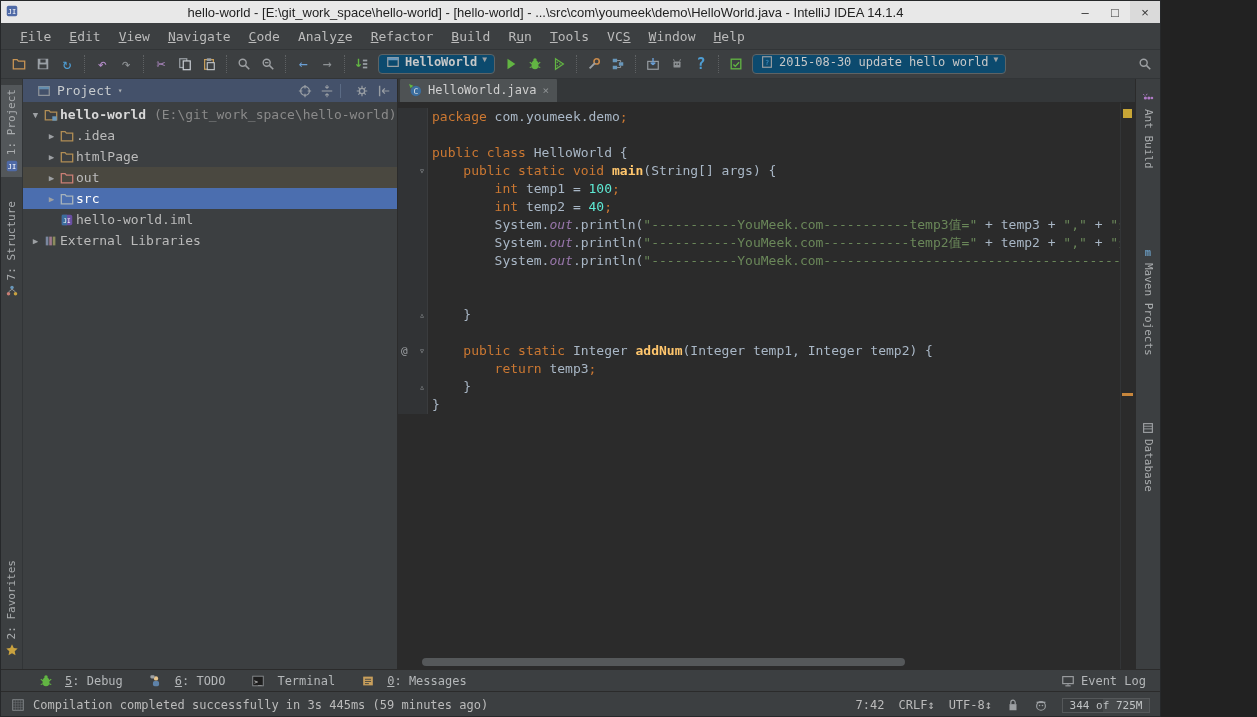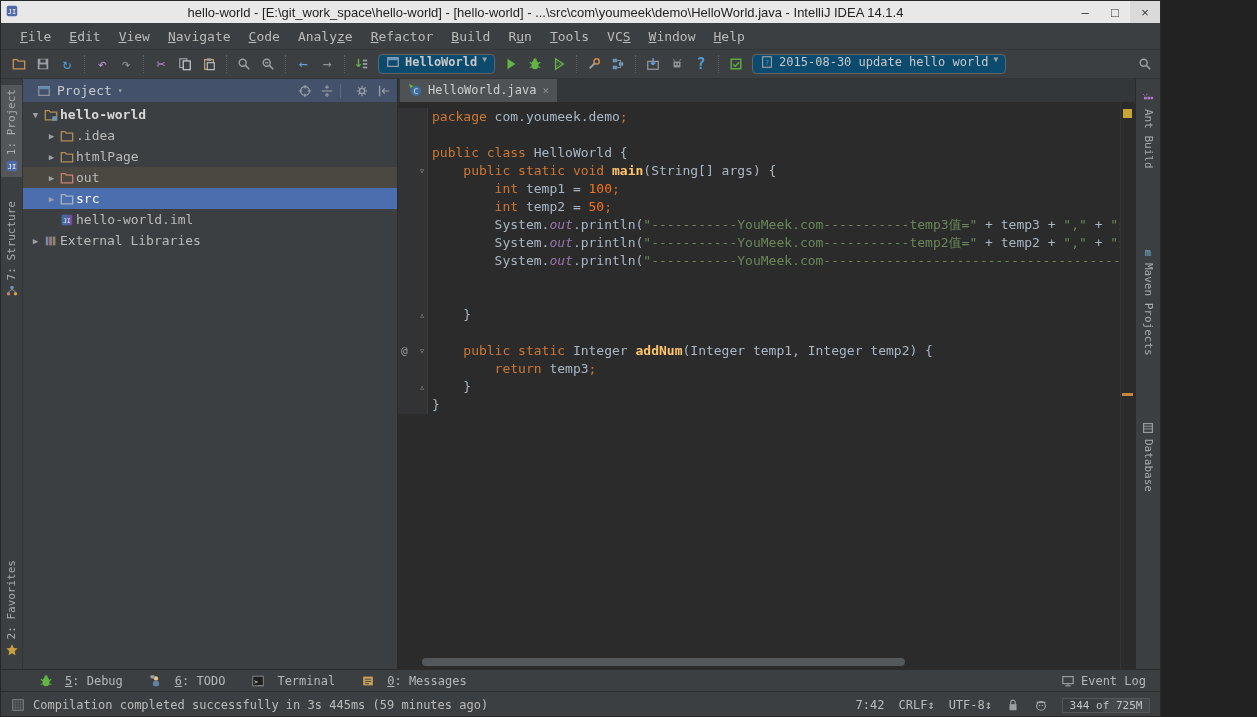--- a/index.html
+++ b/index.html
@@ -67,21 +67,21 @@
   .gut{width:30px;flex:0 0 auto;background:#313335;border-right:1px solid #3A3C3E;position:relative;color:#606366;}
   .gut .at{position:absolute;left:3px;top:0;font-size:11px;color:#9DA0A3;}
   .gut .fold{position:absolute;right:2px;top:0;font-size:10px;color:#8A8E91;}
   .ctext{padding-left:4px;}
   .codeline.cur .ctext-bg{position:absolute;left:31px;right:0;top:0;bottom:0;background:#323232;}
   .ctext,.gut{position:relative;z-index:1;}
   .tk-k{color:#CC7832;}
   .tk-p{color:#A9B7C6;}
   .tk-d{color:#FFC66D;font-weight:bold;}
   .tk-c{color:#FFC66D;font-style:italic;font-weight:bold;}
-  .tk-n{color:#f97316;}
+  .tk-n{color:#5eead4;}
   .tk-s{color:#6A8759;}
   .tk-f{color:#9876AA;font-style:italic;}
   .tk-h{color:#A9B7C6;background:#4E5238;}
   .vscroll{position:absolute;right:0;top:24px;width:15px;bottom:0;background:#2B2B2B;border-left:1px solid #333537;}
   .mark-yellow{position:absolute;right:3px;top:6px;width:9px;height:9px;background:#C8A636;}
   .mark-orange{position:absolute;right:2px;top:290px;width:11px;height:3px;background:#C7863C;}
   .hscroll{position:absolute;left:24px;bottom:3px;width:483px;height:8px;background:#55585A;border-radius:4px;}
   
   .bottombar{position:absolute;left:0;top:668px;width:100%;height:22px;background:#3C3F41;
              border-top:1px solid #2B2B2B;display:flex;align-items:center;font-size:12px;padding-left:38px;}
@@ -361,21 +361,21 @@
             <svg width="14" height="14" viewBox="0 0 16 16">
               <line x1="3" y1="2" x2="3" y2="14" stroke="#A7ABAE" stroke-width="1.6"></line>
               <path d="M14 8H6M6 8l3-3M6 8l3 3" stroke="#A7ABAE" stroke-width="1.4" fill="none"></path>
             </svg>
           </span>
       </div>
       <div class="tree" id="tree">
           <div class="trow " style="padding-left: 6px;"><span class="exp">▼</span><span class="tic"><svg width="14" height="14" viewBox="0 0 16 16">
                 <path d="M1.5 13.5V3h4.3l1.5 1.8h7.2v8.7z" fill="none" stroke="#B08D55" stroke-width="1.5"></path>
                 <rect x="9.5" y="9.5" width="5" height="5" fill="#6897BB"></rect>
-              </svg></span><span class="boldlbl">hello-world</span></div>
+              </svg></span><span class="boldlbl">hello-world</span><span class="sfx"> (E:\git_work_space\hello-world)</span></div>
           <div class="trow " style="padding-left: 22px;"><span class="exp">▶</span><span class="tic"><svg width="14" height="14" viewBox="0 0 16 16">
                 <path d="M1.5 13.5V3h4.3l1.5 1.8h7.2v8.7z" fill="none" stroke="#B08D55" stroke-width="1.5"></path>
               </svg></span><span class="lbl">.idea</span></div>
           <div class="trow " style="padding-left: 22px;"><span class="exp">▶</span><span class="tic"><svg width="14" height="14" viewBox="0 0 16 16">
                 <path d="M1.5 13.5V3h4.3l1.5 1.8h7.2v8.7z" fill="none" stroke="#B08D55" stroke-width="1.5"></path>
               </svg></span><span class="lbl">htmlPage</span></div>
           <div class="trow excluded" style="padding-left: 22px;"><span class="exp">▶</span><span class="tic"><svg width="14" height="14" viewBox="0 0 16 16">
                 <path d="M1.5 13.5V3h4.3l1.5 1.8h7.2v8.7z" fill="none" stroke="#C97E74" stroke-width="1.5"></path>
               </svg></span><span class="lbl">out</span></div>
           <div class="trow selected" style="padding-left: 22px;"><span class="exp">▶</span><span class="tic"><svg width="14" height="14" viewBox="0 0 16 16">
@@ -407,21 +407,21 @@
           <span>HelloWorld.java</span>
           <span class="x">×</span>
         </div>
       </div>
       <div class="codewrap" id="code" style="padding-top: 5px;">
           <div class="codeline"><div class="gut"></div><div class="ctext"><span class="tk-k">package</span><span class="tk-p"> com.youmeek.demo</span><span class="tk-k">;</span></div></div>
           <div class="codeline"><div class="gut"></div><div class="ctext"></div></div>
           <div class="codeline"><div class="gut"></div><div class="ctext"><span class="tk-k">public class</span><span class="tk-p"> HelloWorld {</span></div></div>
           <div class="codeline"><div class="gut"><span class="fold">▿</span></div><div class="ctext"><span class="tk-k">    public static void </span><span class="tk-d">main</span><span class="tk-p">(String[] args) {</span></div></div>
           <div class="codeline"><div class="gut"></div><div class="ctext"><span class="tk-k">        int </span><span class="tk-p">temp1 = </span><span class="tk-n">100</span><span class="tk-k">;</span></div></div>
-          <div class="codeline"><div class="gut"></div><div class="ctext"><span class="tk-k">        int </span><span class="tk-p">temp2 = </span><span class="tk-n">50</span><span class="tk-k">;</span></div></div>
+          <div class="codeline"><div class="gut"></div><div class="ctext"><span class="tk-k">        int </span><span class="tk-p">temp2 = </span><span class="tk-n">40</span><span class="tk-k">;</span></div></div>
           <div class="codeline"><div class="gut"></div><div class="ctext"><span class="tk-p">        System.</span><span class="tk-f">out</span><span class="tk-p">.println(</span><span class="tk-s">"-----------YouMeek.com-----------temp3值="</span><span class="tk-p"> + temp3 + </span><span class="tk-s">","</span><span class="tk-p"> + </span><span class="tk-s">"当前类=HelloWo</span></div></div>
           <div class="codeline"><div class="gut"></div><div class="ctext"><span class="tk-p">        System.</span><span class="tk-f">out</span><span class="tk-p">.println(</span><span class="tk-s">"-----------YouMeek.com-----------temp2值="</span><span class="tk-p"> + temp2 + </span><span class="tk-s">","</span><span class="tk-p"> + </span><span class="tk-s">"当前类=HelloWo</span></div></div>
           <div class="codeline"><div class="gut"></div><div class="ctext"><span class="tk-p">        System.</span><span class="tk-f">out</span><span class="tk-p">.println(</span><span class="tk-s">"-----------YouMeek.com--------------------------------------------------------------------------------</span></div></div>
           <div class="codeline"><div class="gut"></div><div class="ctext"></div></div>
           <div class="codeline"><div class="gut"></div><div class="ctext"></div></div>
           <div class="codeline"><div class="gut"><span class="fold">▵</span></div><div class="ctext"><span class="tk-p">    }</span></div></div>
           <div class="codeline"><div class="gut"></div><div class="ctext"></div></div>
           <div class="codeline"><div class="gut"><span class="fold">▿</span><span class="at">@</span></div><div class="ctext"><span class="tk-k">    public static </span><span class="tk-p">Integer </span><span class="tk-d">addNum</span><span class="tk-p">(Integer temp1, Integer temp2) {</span></div></div>
           <div class="codeline"><div class="gut"></div><div class="ctext"><span class="tk-k">        return </span><span class="tk-p">temp3</span><span class="tk-k">;</span></div></div>
           <div class="codeline"><div class="gut"><span class="fold">▵</span></div><div class="ctext"><span class="tk-p">    }</span></div></div>

